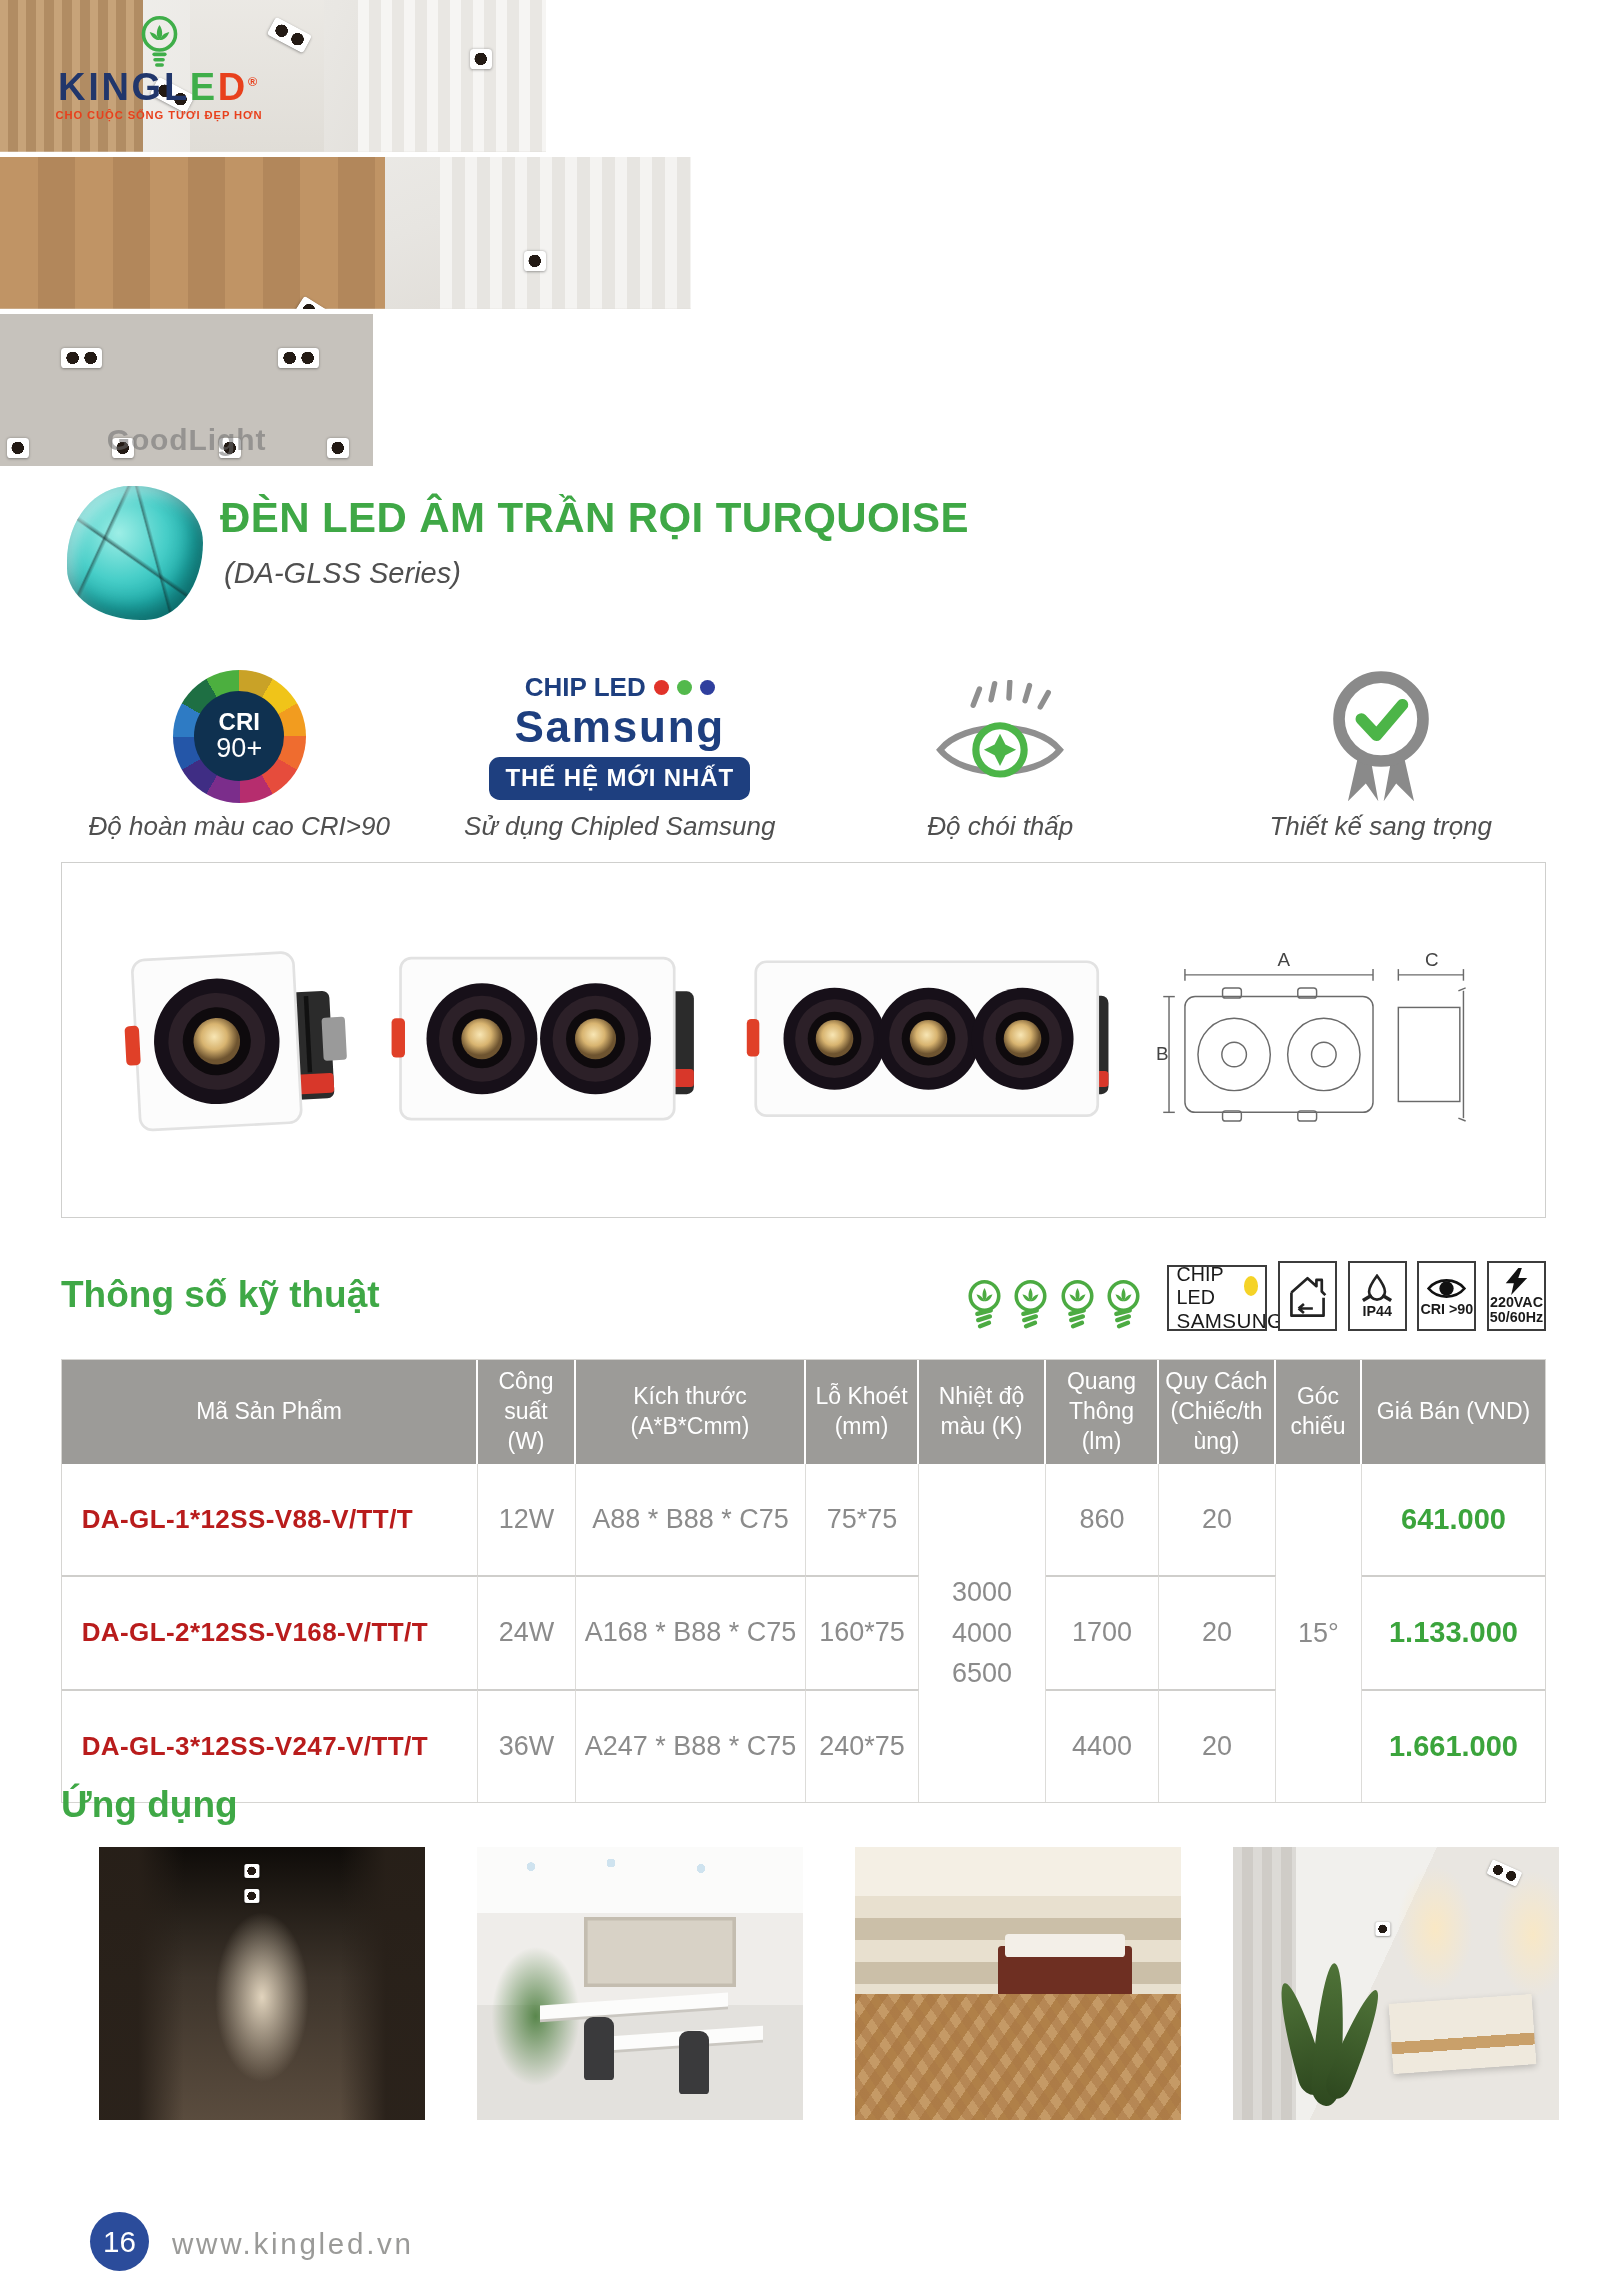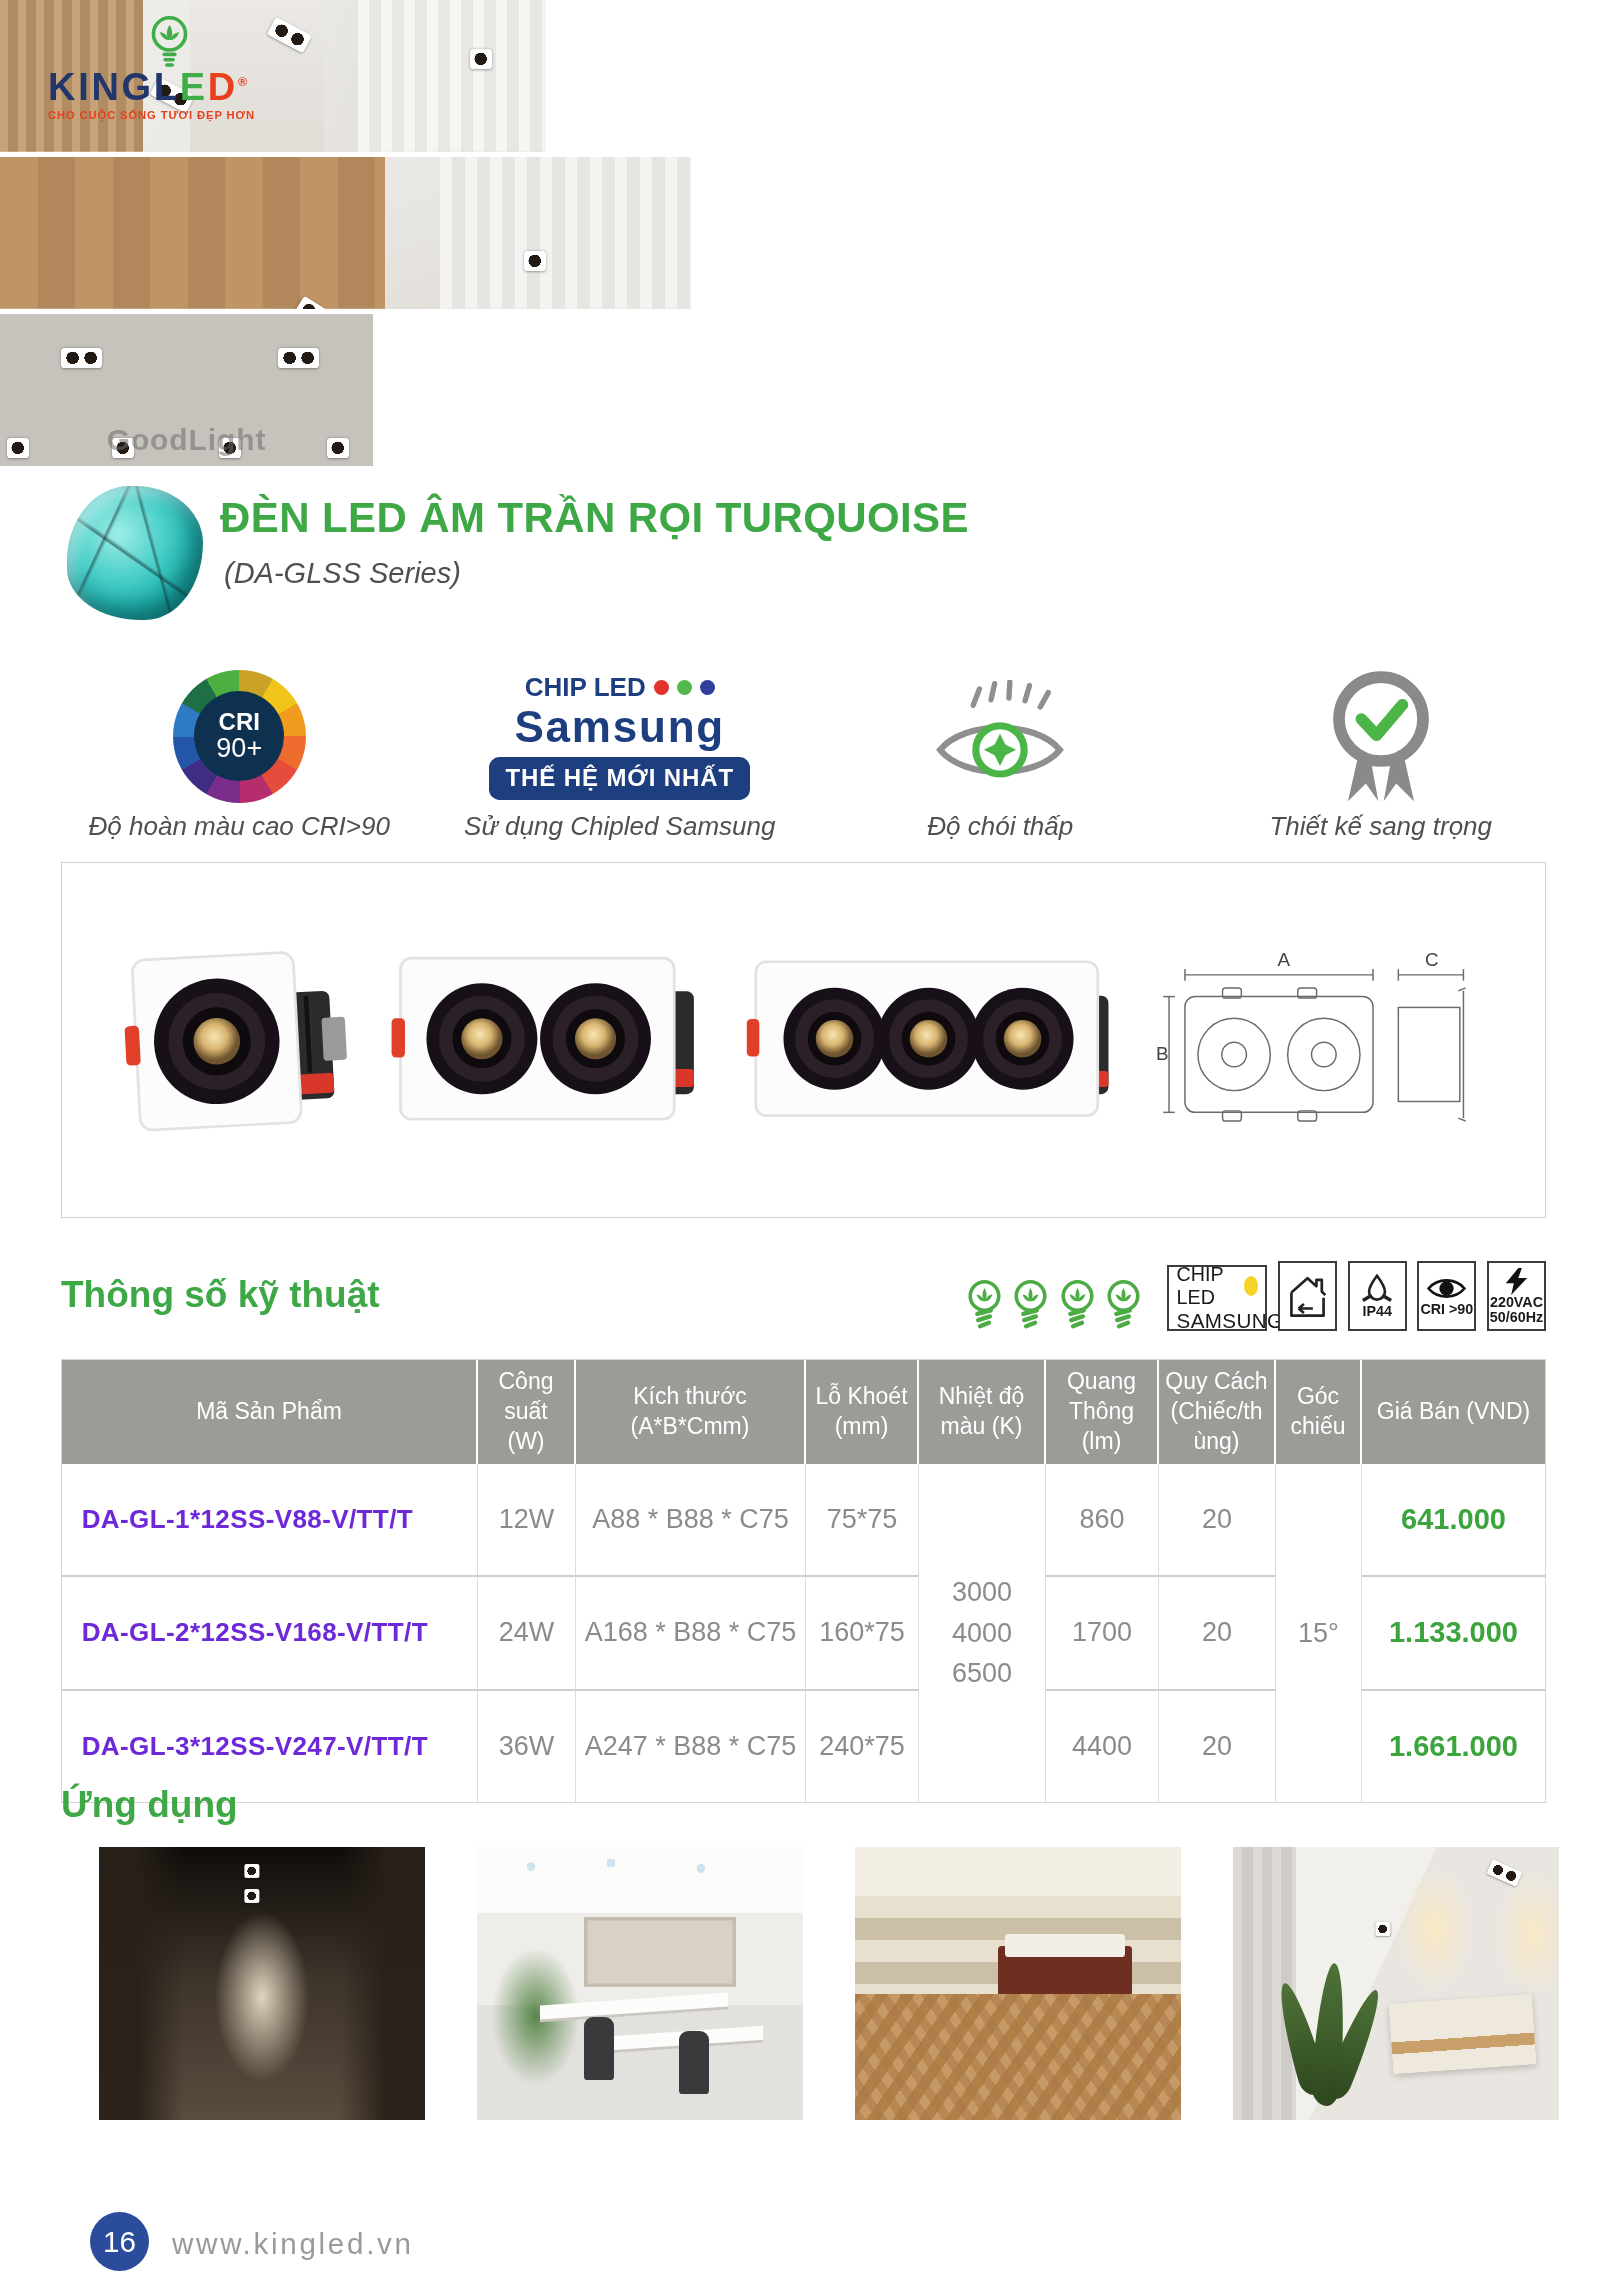--- a/index.html
+++ b/index.html
@@ -47,21 +47,21 @@
   .fix1{width:21.5px;height:19.7px;
     background-image:radial-gradient(circle 6.3px at 10.7px 9.9px,#231a14 97%,transparent);}
   .leaf{position:absolute;background:linear-gradient(#4f7338,#2e481f);
         border-radius:50% 50% 45% 55%/85% 85% 15% 15%;}
   .door{position:absolute;left:84px;top:213px;width:206px;height:253px;
         border:5.4px solid #a8968a;border-bottom:none;background:linear-gradient(90deg,#2a231d 0 52%,#f2efe9 52% 100%);}
   .door .handle{position:absolute;left:44%;top:25px;width:12.5px;height:82px;background:#fafaf8;}
   .watermark{position:absolute;left:0;right:0;bottom:9px;text-align:center;
         font-size:30px;color:rgba(110,110,110,.55);font-weight:bold;letter-spacing:0.9px;}
   
-  .logo{position:absolute;top:14.3px;left:48px;width:242px;text-align:left;}
+  .logo{position:absolute;top:14.3px;left:38px;width:242px;text-align:center;}
   .logo .bulb{display:block;margin:0 auto;}
   .logo .word{font-size:38px;font-weight:bold;letter-spacing:2.7px;color:#21366b;line-height:1;}
   .logo .word .g{color:#3fae49;} .logo .word .r{color:#e8401c;}
   .logo .reg{font-size:12.5px;color:#e8401c;vertical-align:super;}
   .logo .tag{font-size:11.2px;font-weight:bold;color:#e8401c;letter-spacing:0.9px;margin-top:2.7px;}
   
   .stone{position:absolute;left:67px;top:486px;width:136px;height:134px;
     background:
       linear-gradient(35deg,transparent 46%,rgba(20,40,40,.55) 47%,transparent 49%),
       linear-gradient(115deg,transparent 30%,rgba(20,40,40,.5) 31%,transparent 33%),
@@ -107,21 +107,21 @@
   
   .spec-table{position:absolute;left:61px;top:1359px;width:1485px;border-collapse:separate;border-spacing:0;
     border:1.8px solid #d6d5d2;table-layout:fixed;}
   .spec-table th{background:#9c9b98;color:#fff;font-size:23px;font-weight:normal;height:97px;
     border-right:2.7px solid #fff;padding:3.6px 5.4px;text-align:center;vertical-align:middle;overflow-wrap:anywhere;line-height:1.3;}
   .spec-table th:last-child{border-right:none;}
   .spec-table td{background:#fff;height:104px;border-right:1.8px solid #dddcd9;border-top:2.7px solid #cfcecb;
     font-size:27px;color:#8b8b8b;text-align:center;vertical-align:middle;padding:3.6px 7.2px;}
   .spec-table td:last-child{border-right:none;}
   .spec-table tbody tr:first-child td{border-top:none;}
-  .spec-table td.code{font-weight:bold;color:#6d28d9;text-align:left;padding-left:19.7px;font-size:26px;letter-spacing:0.4px;}
+  .spec-table td.code{font-weight:bold;color:#b91c1c;text-align:left;padding-left:19.7px;font-size:26px;letter-spacing:0.4px;}
   .spec-table td.price{font-weight:bold;color:#3ba43c;font-size:29px;}
   .spec-table td.span-cell{border-top:none;white-space:pre-line;line-height:1.5;}
   
   .apps-head{position:absolute;left:61px;top:1784px;font-size:37px;font-weight:bold;color:#3fa846;}
   .apps{position:absolute;left:99px;top:1847px;width:1460px;display:flex;justify-content:space-between;}
   .app{position:relative;width:326px;height:273px;overflow:hidden;background:#ddd;}
   .app1{background:
       radial-gradient(ellipse 67px 121px at 50% 55%, rgba(243,229,205,.9), rgba(243,229,205,0) 70%),
       linear-gradient(90deg, rgba(40,32,25,.95) 0 12%, rgba(40,32,25,0) 26%, rgba(40,32,25,0) 74%, rgba(40,32,25,.95) 88%),
       linear-gradient(180deg,#0f0c09 0%,#241e18 22%,#3d342b 48%,#4e4236 78%,#5a4c3e 100%);}

